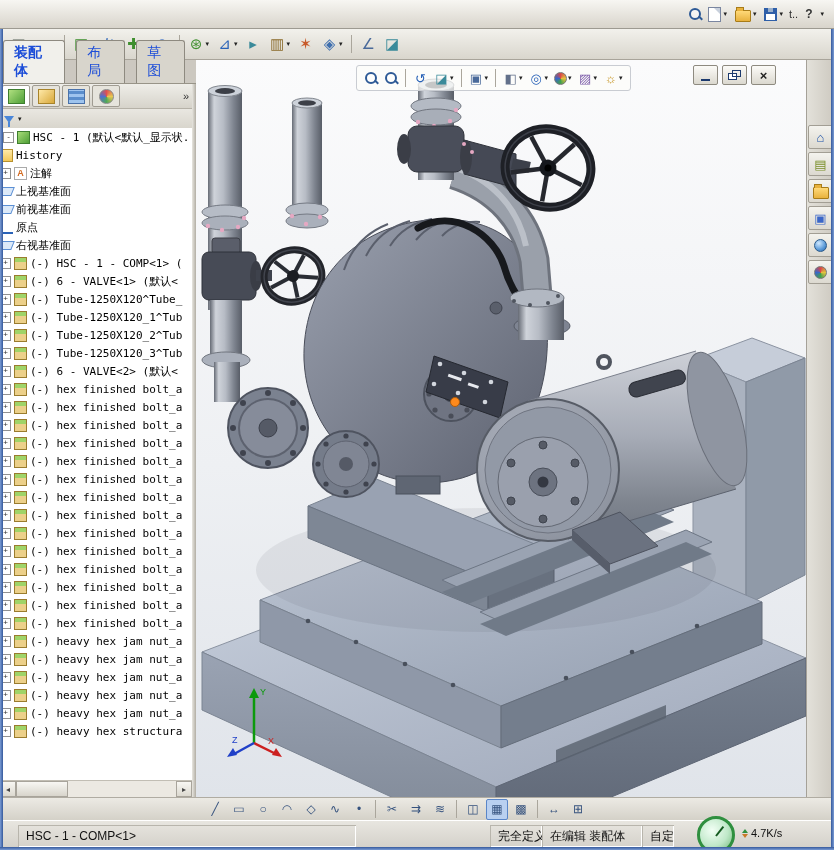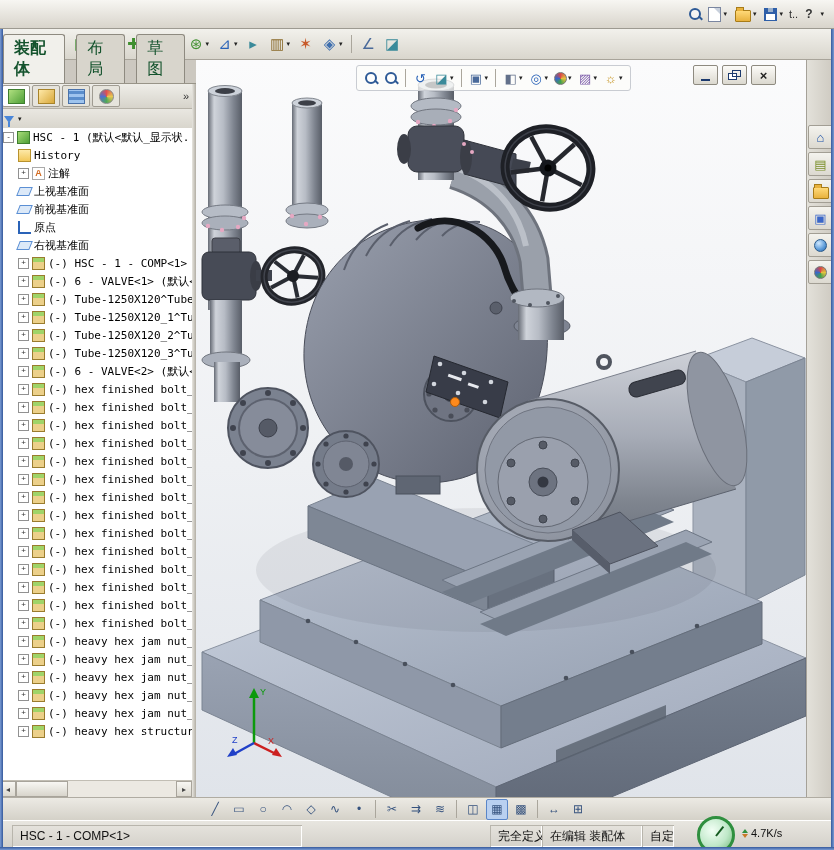--- a/index.html
+++ b/index.html
@@ -26,38 +26,38 @@
   .magicon::after{content:"";position:absolute;left:10px;top:10px;width:5px;height:2px;background:#2e5a96;transform:rotate(45deg)}
   .ovf{font-size:11px;color:#333}
   .helpbtn{font:bold 12px "Liberation Sans",sans-serif;color:#333;padding:0 3px}
   
   .toolbar2{position:absolute;left:0;top:29px;width:834px;height:31px;background:linear-gradient(#f2f1ec,#d9d6cd);border-bottom:1px solid #a8a49a;display:flex;align-items:center;padding-left:8px;gap:3px;box-sizing:border-box}
   .tbtn{display:flex;align-items:center;height:24px;padding:0 2px;border-radius:2px}
   .tglyph{width:17px;text-align:center;font-size:15px}
   .vsep{width:1px;height:18px;background:#aaa69c;margin:0 3px}
   
   .cmtabs{position:absolute;left:0;top:60px;width:196px;height:24px;background:#ccc8c0;display:flex;align-items:flex-end;padding-left:3px;box-sizing:border-box;border-bottom:1px solid #989488}
-  .tab{padding:3px 10px 3px;font-size:16px;border:1px solid #8e8a80;border-bottom:none;background:#d8d5cc;margin-right:11px;border-radius:3px 3px 0 0;color:#14532d}
+  .tab{padding:3px 10px 3px;font-size:14px;border:1px solid #8e8a80;border-bottom:none;background:#d8d5cc;margin-right:11px;border-radius:3px 3px 0 0;color:#1d4ed8}
   .tab.active{background:#f1f0eb;font-weight:bold}
   
   .panel{position:absolute;left:0;top:84px;width:196px;height:713px;background:#fff;box-sizing:border-box;border-right:1px solid #8e8a80}
   .panel-tabs{height:24px;background:linear-gradient(#efeee9,#d6d3ca);border-bottom:1px solid #b5b1a7;display:flex;align-items:center;gap:2px;padding:0 2px}
   .ptab{width:26px;height:20px;border:1px solid #a09c92;background:#e6e4dc;display:flex;align-items:center;justify-content:center;border-radius:2px}
   .ptab.active{background:#fff}
   .pticon{width:15px;height:13px;display:inline-block}
   .pt-tree{background:linear-gradient(135deg,#b0e080,#4f9f37);border:1px solid #3f7f2f}
   .pt-props{background:linear-gradient(135deg,#ffe9a8,#d8a83a);border:1px solid #a8842a}
   .pt-config{background:repeating-linear-gradient(0deg,#9ec4ee 0 3px,#5a8ecc 3px 6px);border:1px solid #4a72aa}
   .pt-display{width:13px;height:13px;border-radius:50%;background:conic-gradient(#e05050,#e8c850,#50a858,#5070d0,#e05050);border:1px solid #888}
   .chev{margin-left:auto;font-size:11px;color:#333;padding-right:4px}
   .filter-row{height:20px;background:linear-gradient(#e9e7e1,#d8d5cc);border-bottom:1px solid #c2beb4;display:flex;align-items:center;gap:3px;padding-left:4px}
   .funnelicon{width:0;height:0;border-left:5px solid transparent;border-right:5px solid transparent;border-top:7px solid #4a86d8;position:relative}
   .funnelicon::after{content:"";position:absolute;left:-1px;top:-1px;width:2px;height:5px;background:#4a86d8}
   .tree{position:absolute;left:0;top:44px;width:192px;height:653px;background:#fff;overflow:hidden;font:11px "DejaVu Sans Mono","Liberation Sans",sans-serif;color:#000}
-  .trow{height:18px;display:flex;align-items:center;gap:3px;padding-left:18px;white-space:nowrap;overflow:hidden}
+  .trow{height:18px;display:flex;align-items:center;gap:3px;white-space:nowrap;overflow:hidden}
   .trow.root{padding-left:3px}
   .exp{display:inline-flex;width:9px;height:9px;border:1px solid #919191;background:#fff;color:#333;font:8px/8px "Liberation Sans",sans-serif;align-items:center;justify-content:center;flex:none}
   .ti{width:13px;height:13px;flex:none;display:inline-block;box-sizing:border-box}
   .ti-root{background:linear-gradient(135deg,#a8dc78,#4f9f37);border:1px solid #3f7f2f}
   .ti-history{background:linear-gradient(#fde9a8,#f2c85a);border:1px solid #b8922e}
   .ti-sensors{border:2px solid #2a63b8;border-radius:50%;background:#fff}
   .ti-annot{background:#fff;border:1px solid #aaa;color:#d2691e;font:bold 9px/11px "Liberation Sans",sans-serif;text-align:center}
   .ti-annot::after{content:"A"}
   .ti-plane{height:9px;margin:2px 0;transform:skewX(-22deg);background:#dce9f8;border:1px solid #5b8fd4}
   .ti-origin{border-left:2px solid #2a63b8;border-bottom:2px solid #2a63b8;background:transparent}
@@ -86,21 +86,21 @@
   .rbtn{width:23px;height:22px;margin:3px auto;background:linear-gradient(#f4f3ee,#dcd9d0);border:1px solid #a29e94;display:flex;align-items:center;justify-content:center;border-radius:2px}
   .rglyph{font-size:13px}
   .globeicon{width:13px;height:13px;border-radius:50%;background:radial-gradient(circle at 35% 30%,#cfe8ff,#5a9ad8 60%,#2a63a8);border:1px solid #2a5a8a;box-sizing:border-box}
   
   .sketchbar{position:absolute;left:0;top:797px;width:834px;height:23px;background:linear-gradient(#eceae4,#d4d1c8);border-top:1px solid #b0aca2;display:flex;align-items:center;padding-left:204px;gap:2px;box-sizing:border-box}
   .skbtn{width:20px;height:19px;display:flex;align-items:center;justify-content:center;font-size:12px;color:#35527e;border-radius:2px;border:1px solid transparent}
   .skbtn.active{background:#b9d0f0;border:1px solid #5a86c8}
   
   .statusbar{position:absolute;left:0;top:820px;width:834px;height:30px;background:linear-gradient(#e8e6e0,#d2cfc8);border-top:1px solid #fff;display:flex;align-items:center;font-size:12px;color:#111;box-sizing:border-box}
   .sb-sec{height:22px;line-height:22px;padding:0 8px;box-shadow:inset 1px 1px 0 #b8b5ac,inset -1px -1px 0 #fff;white-space:nowrap;overflow:hidden;box-sizing:border-box}
-  .sb-left{width:290px;margin-left:12px}
+  .sb-left{width:338px;margin-left:18px}
   .sb-fill{flex:1}
   .sb-def{width:52px}
   .sb-edit{width:100px}
   .sb-custom{width:32px}
   .sb-tail{width:160px}
   .gauge{position:absolute;left:697px;top:816px;width:32px;height:32px;border-radius:50%;background:radial-gradient(circle at 38% 35%,#f2fff5,#bfe8c8 55%,#6db575);border:3px solid #2f8f3f;box-sizing:content-box;z-index:60}
   .gauge::after{content:"";position:absolute;left:15px;top:5px;width:2px;height:12px;background:#155a20;transform:rotate(38deg);transform-origin:bottom center}
   .netspeed{position:absolute;left:742px;top:827px;display:flex;align-items:center;gap:3px;font-size:11px;color:#111;z-index:60}
   .net-arrows{display:inline-flex;flex-direction:column;gap:1px}
   .net-arrows .up{width:0;height:0;border-left:3px solid transparent;border-right:3px solid transparent;border-bottom:4px solid #2f8f3f}

